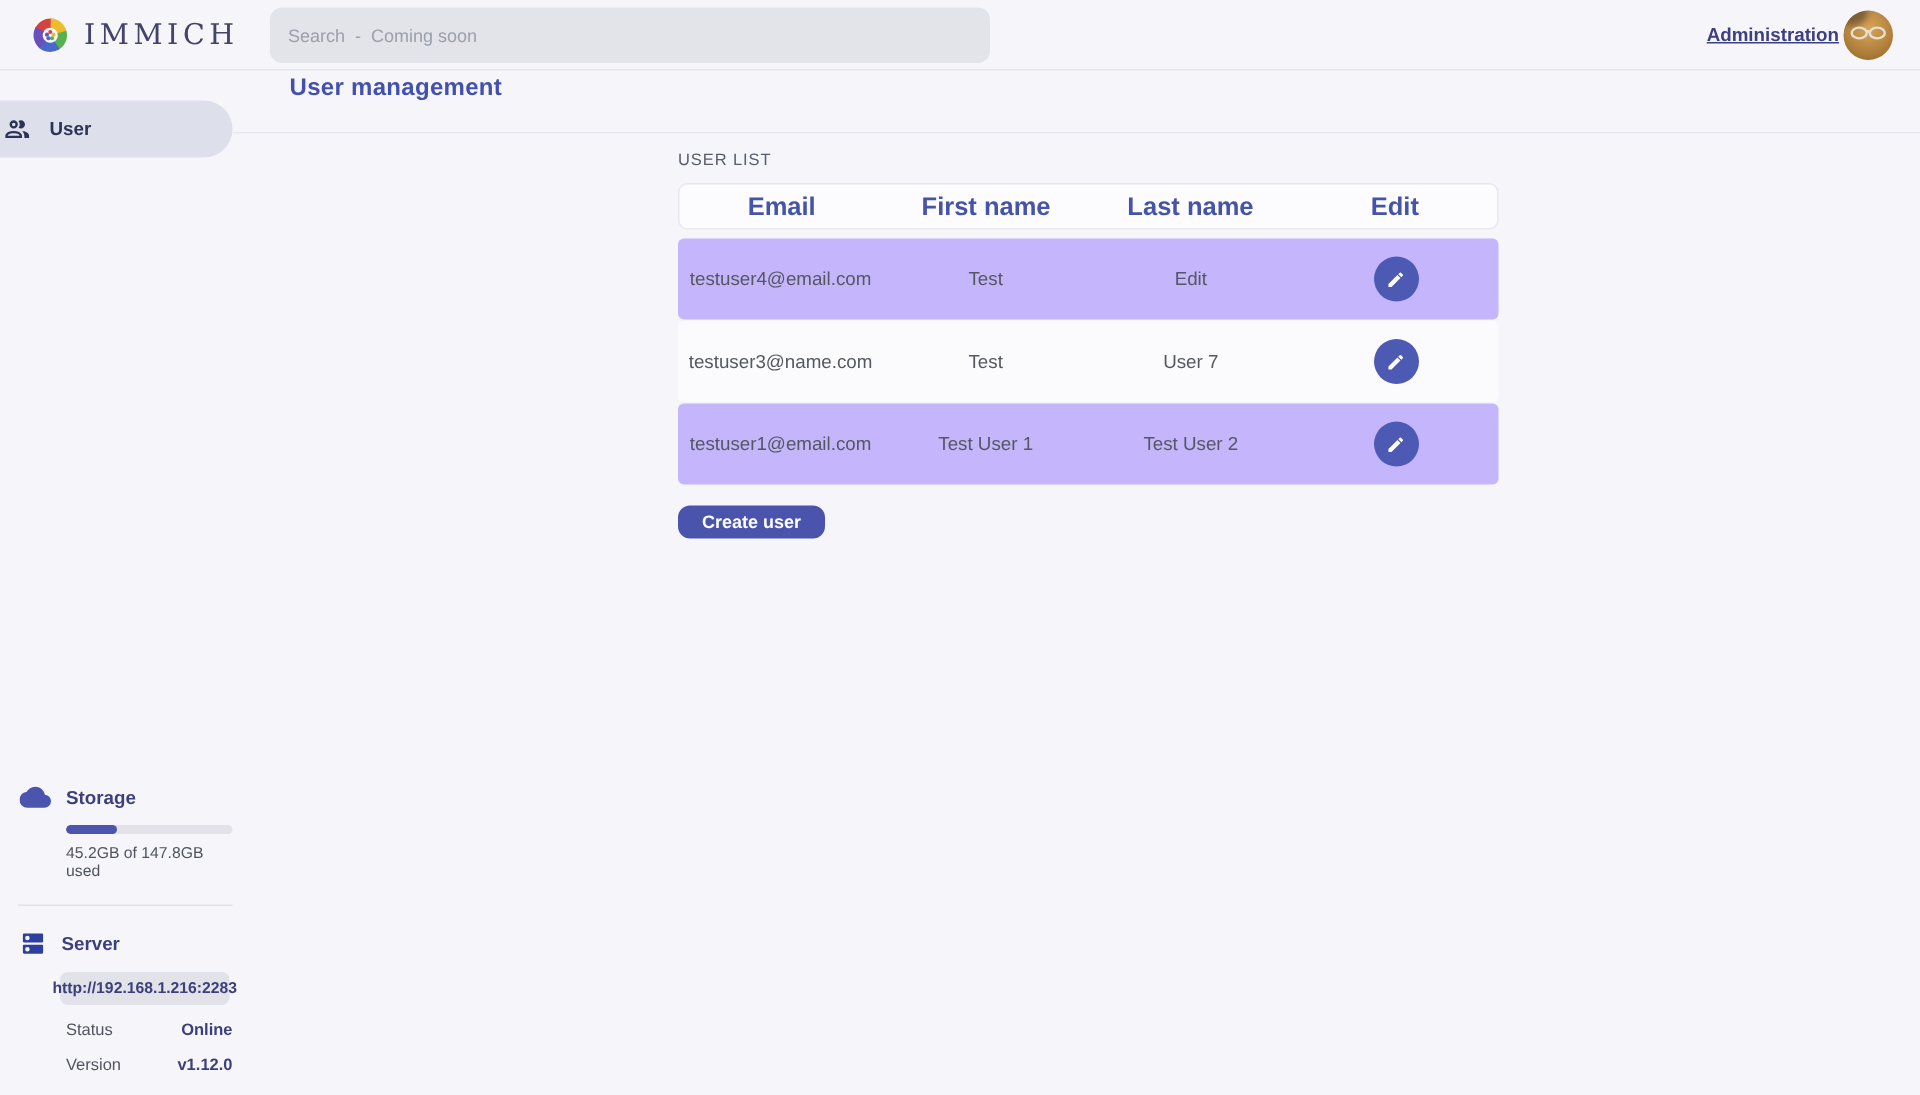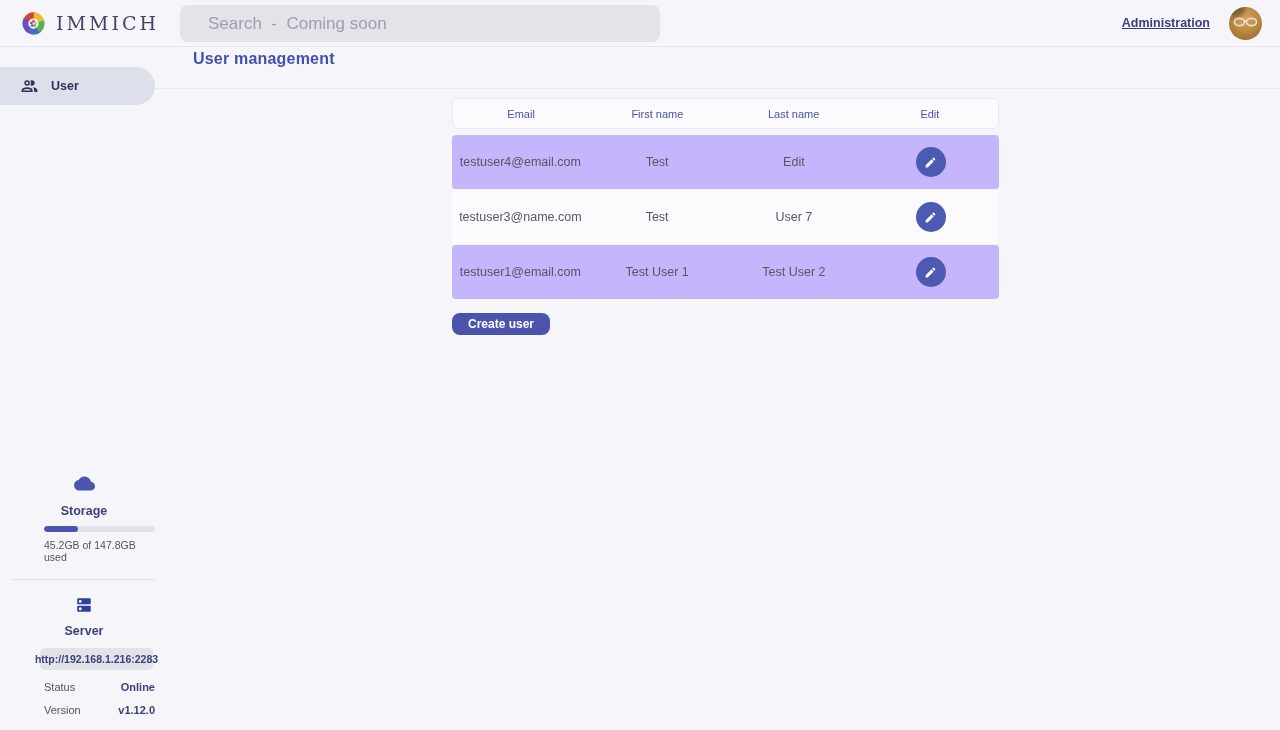--- a/index.html
+++ b/index.html
@@ -21,26 +21,26 @@
   .logo-wrap { display: flex; align-items: center; gap: 9px; margin-left: 20px; }
   .logo-icon { width: 27px; height: 27px; display: block; }
   .logo-text {
     font-family: "DejaVu Serif", serif;
     font-size: 19px; letter-spacing: 3px; color: #44436b; font-weight: 400;
   }
   .search-bar {
     position: absolute; left: 180px; top: 5px;
     width: 480px; height: 37px;
     background: #e3e4e9; border: none; border-radius: 8px;
-    padding: 0 28px; font-size: 17px; color: #4c4f5a; outline: none;
+    padding: 0 12px; font-size: 12px; color: #4c4f5a; outline: none;
     font-family: "Liberation Sans", sans-serif;
   }
   .search-bar::placeholder { color: #9ba0ac; opacity: 1; }
   .topbar-right {
-    margin-left: auto; display: flex; align-items: center; gap: 19px; margin-right: 18px;
+    margin-left: auto; display: flex; align-items: center; gap: 3px; margin-right: 18px;
   }
   .admin-link {
     font-size: 12.5px; font-weight: 700; color: #3c4083;
     text-decoration: underline; cursor: pointer;
   }
   .avatar {
     width: 33px; height: 33px; border-radius: 50%;
     background: radial-gradient(circle at 50% 35%, #d7a45c 0%, #bc8a44 45%, #8f6426 100%);
     position: relative; overflow: hidden; cursor: pointer;
   }
@@ -51,29 +51,29 @@
   .avatar svg { position: absolute; left: 4px; top: 10px; }
 
   
   .sidebar {
     position: fixed; left: 0; top: 47px; bottom: 0; width: 155px;
     display: flex; flex-direction: column; background: #f6f6fa; z-index: 5;
   }
   .nav-item {
     margin-top: 20px; height: 38px; width: 155px;
     display: flex; align-items: center; gap: 12px;
-    padding-left: 20px;
+    padding-left: 2px;
     background: #dde0eb; border-radius: 0 25px 25px 0;
     cursor: pointer;
   }
   .nav-item .nav-label { font-size: 12.5px; font-weight: 600; color: #2f3257; }
   .sidebar-spacer { flex: 1; }
 
   .side-section { padding: 0 0 0 0; }
-  .side-sec-head { display: flex; align-items: center; gap: 10px; padding-left: 13px; flex-direction: column; }
+  .side-sec-head { display: flex; align-items: center; gap: 10px; padding-left: 13px; }
   .side-sec-title { font-size: 12.5px; font-weight: 700; color: #3c3f7c; }
 
   .storage-bar {
     margin: 8px 0 0 44px; width: 111px; height: 6px;
     background: #e2e2e8; border-radius: 4px; overflow: hidden;
   }
   .storage-bar-fill { height: 100%; background: #4c55ae; border-radius: 4px; width: 0; }
   .storage-caption { margin: 7px 0 0 44px; font-size: 10.5px; color: #51545e; }
 
   .side-divider { height: 1px; background: #e2e2e9; margin: 16px 0 16px 12px; width: 143px; }
@@ -105,21 +105,21 @@
     margin-top: 12px; font-size: 11px; letter-spacing: .6px;
     color: #565d6b; font-weight: 500;
   }
 
   .table-header {
     margin-top: 9px; height: 31px;
     background: #fcfcfe; border: 1px solid #e7e9f0; border-radius: 6px;
     display: grid; grid-template-columns: repeat(4, 1fr); align-items: center;
   }
   .table-header .th {
-    text-align: center; font-size: 11px; font-weight: 400; color: #4553a8;
+    text-align: center; font-size: 17px; font-weight: 700; color: #4553a8;
   }
   .table-body { margin-top: 6px; }
   .table-row {
     height: 54px; border-radius: 4px;
     display: grid; grid-template-columns: repeat(4, 1fr); align-items: center;
     margin-bottom: 1px;
   }
   .table-row.odd  { background: #c4b5fd; }
   .table-row.even { background: #fbfbfd; }
   .table-row .td { text-align: center; font-size: 12.5px; color: #55585f; }
@@ -219,20 +219,21 @@
   </div>
   <div class="sidebar-bottom-pad"></div>
 </nav>
 
 <main class="main">
   <div class="main-header">
     <h1 class="page-title">User management</h1>
   </div>
 
   <div class="content-col">
+    <div class="section-label">USER LIST</div>
 
     <div class="table-header">
       <div class="th">Email</div>
       <div class="th">First name</div>
       <div class="th">Last name</div>
       <div class="th">Edit</div>
     </div>
 
     <div class="table-body" id="table-body">
         <div class="table-row odd">

